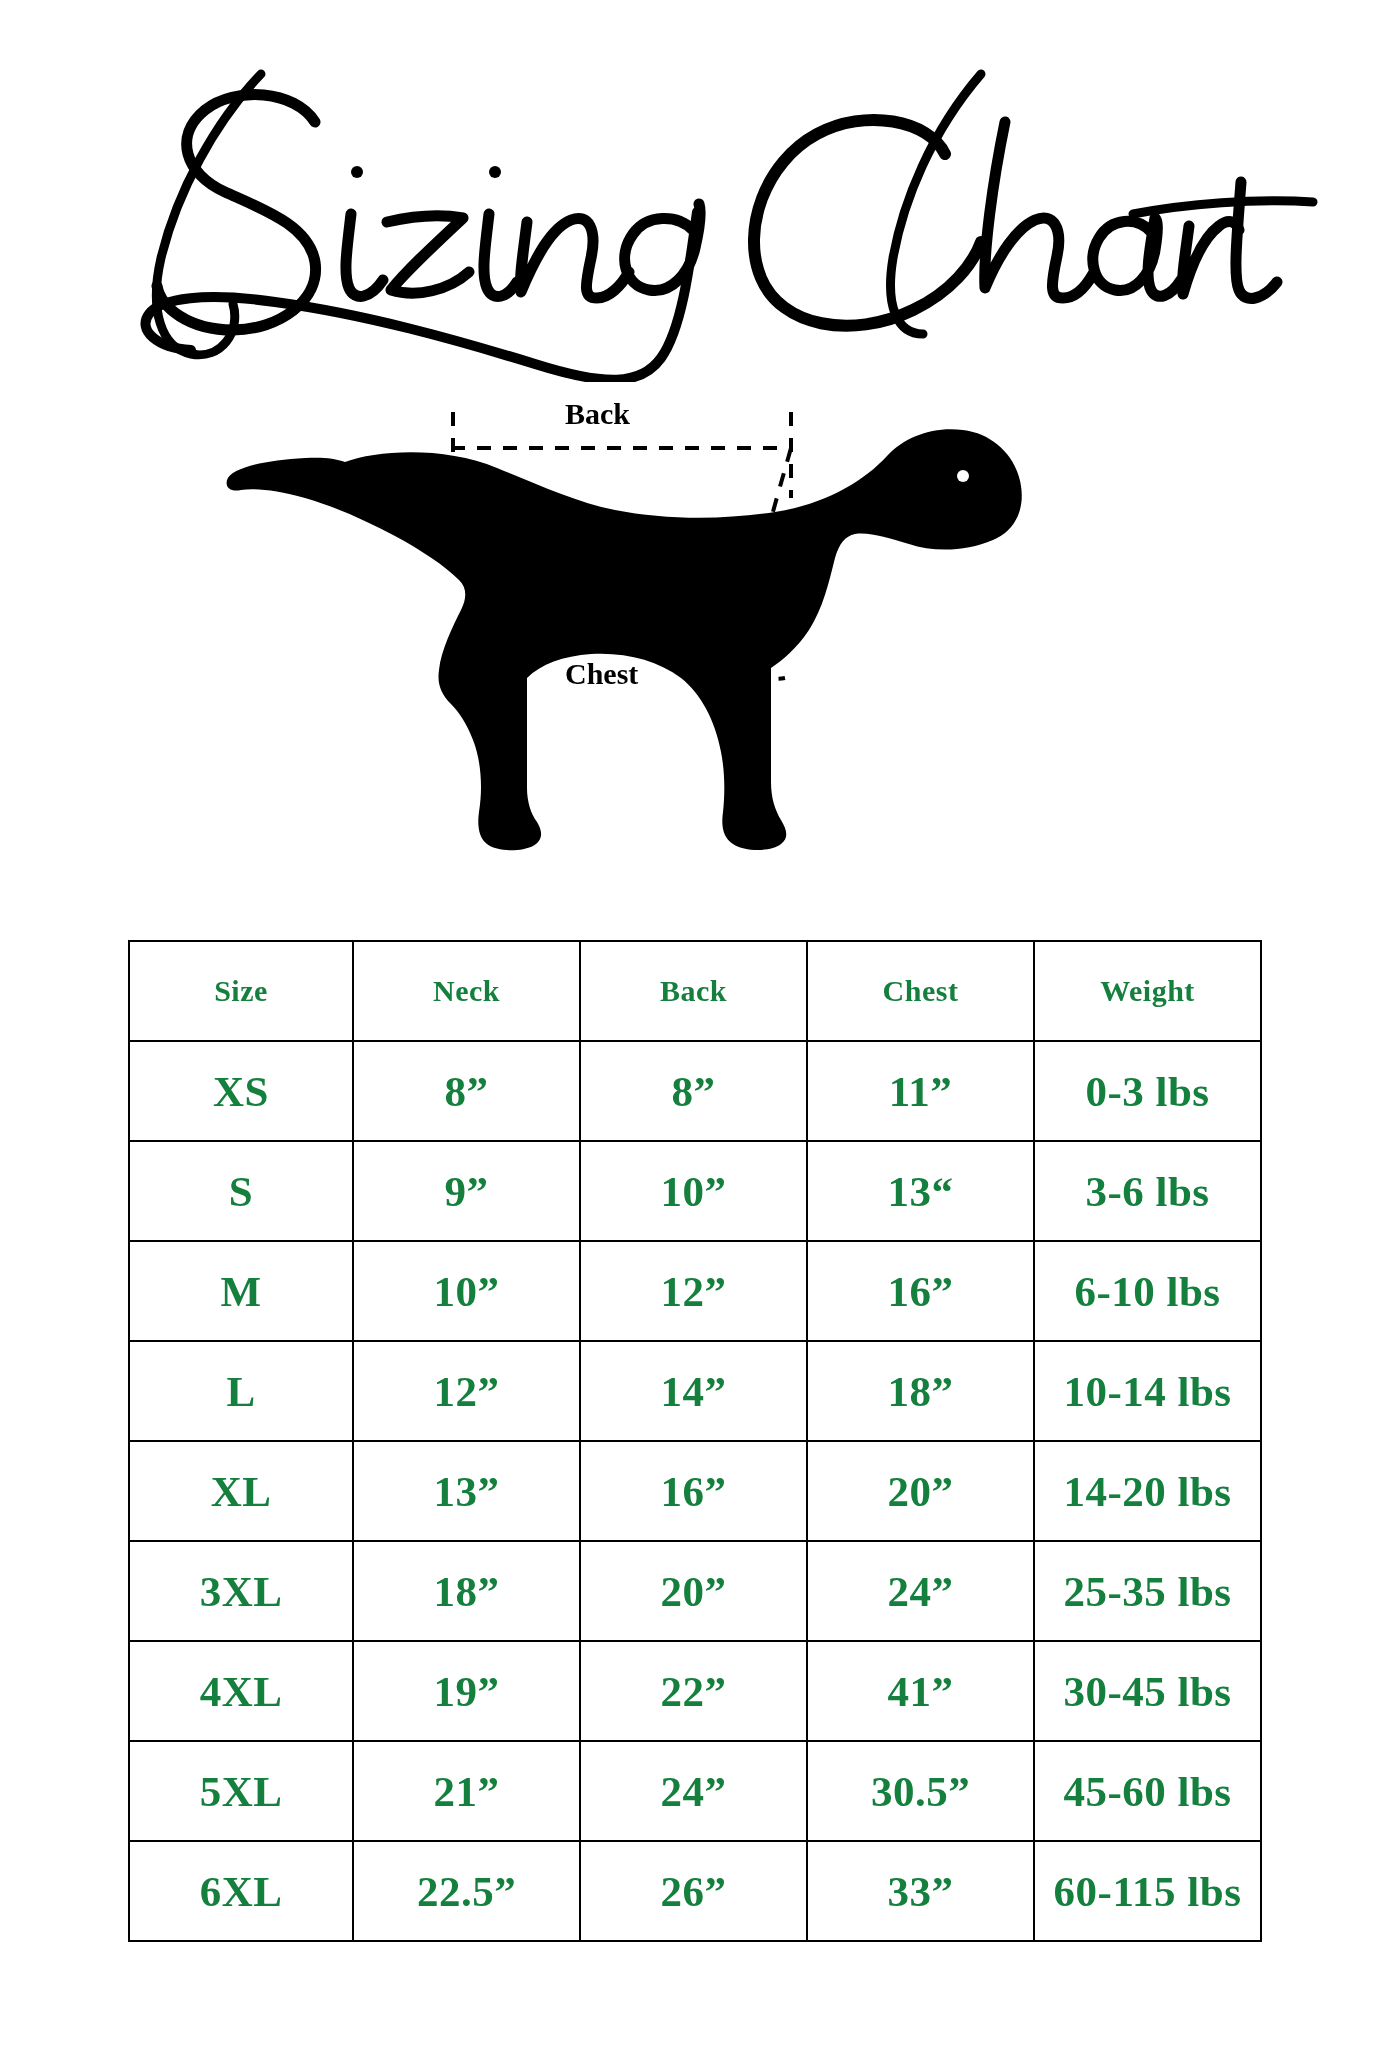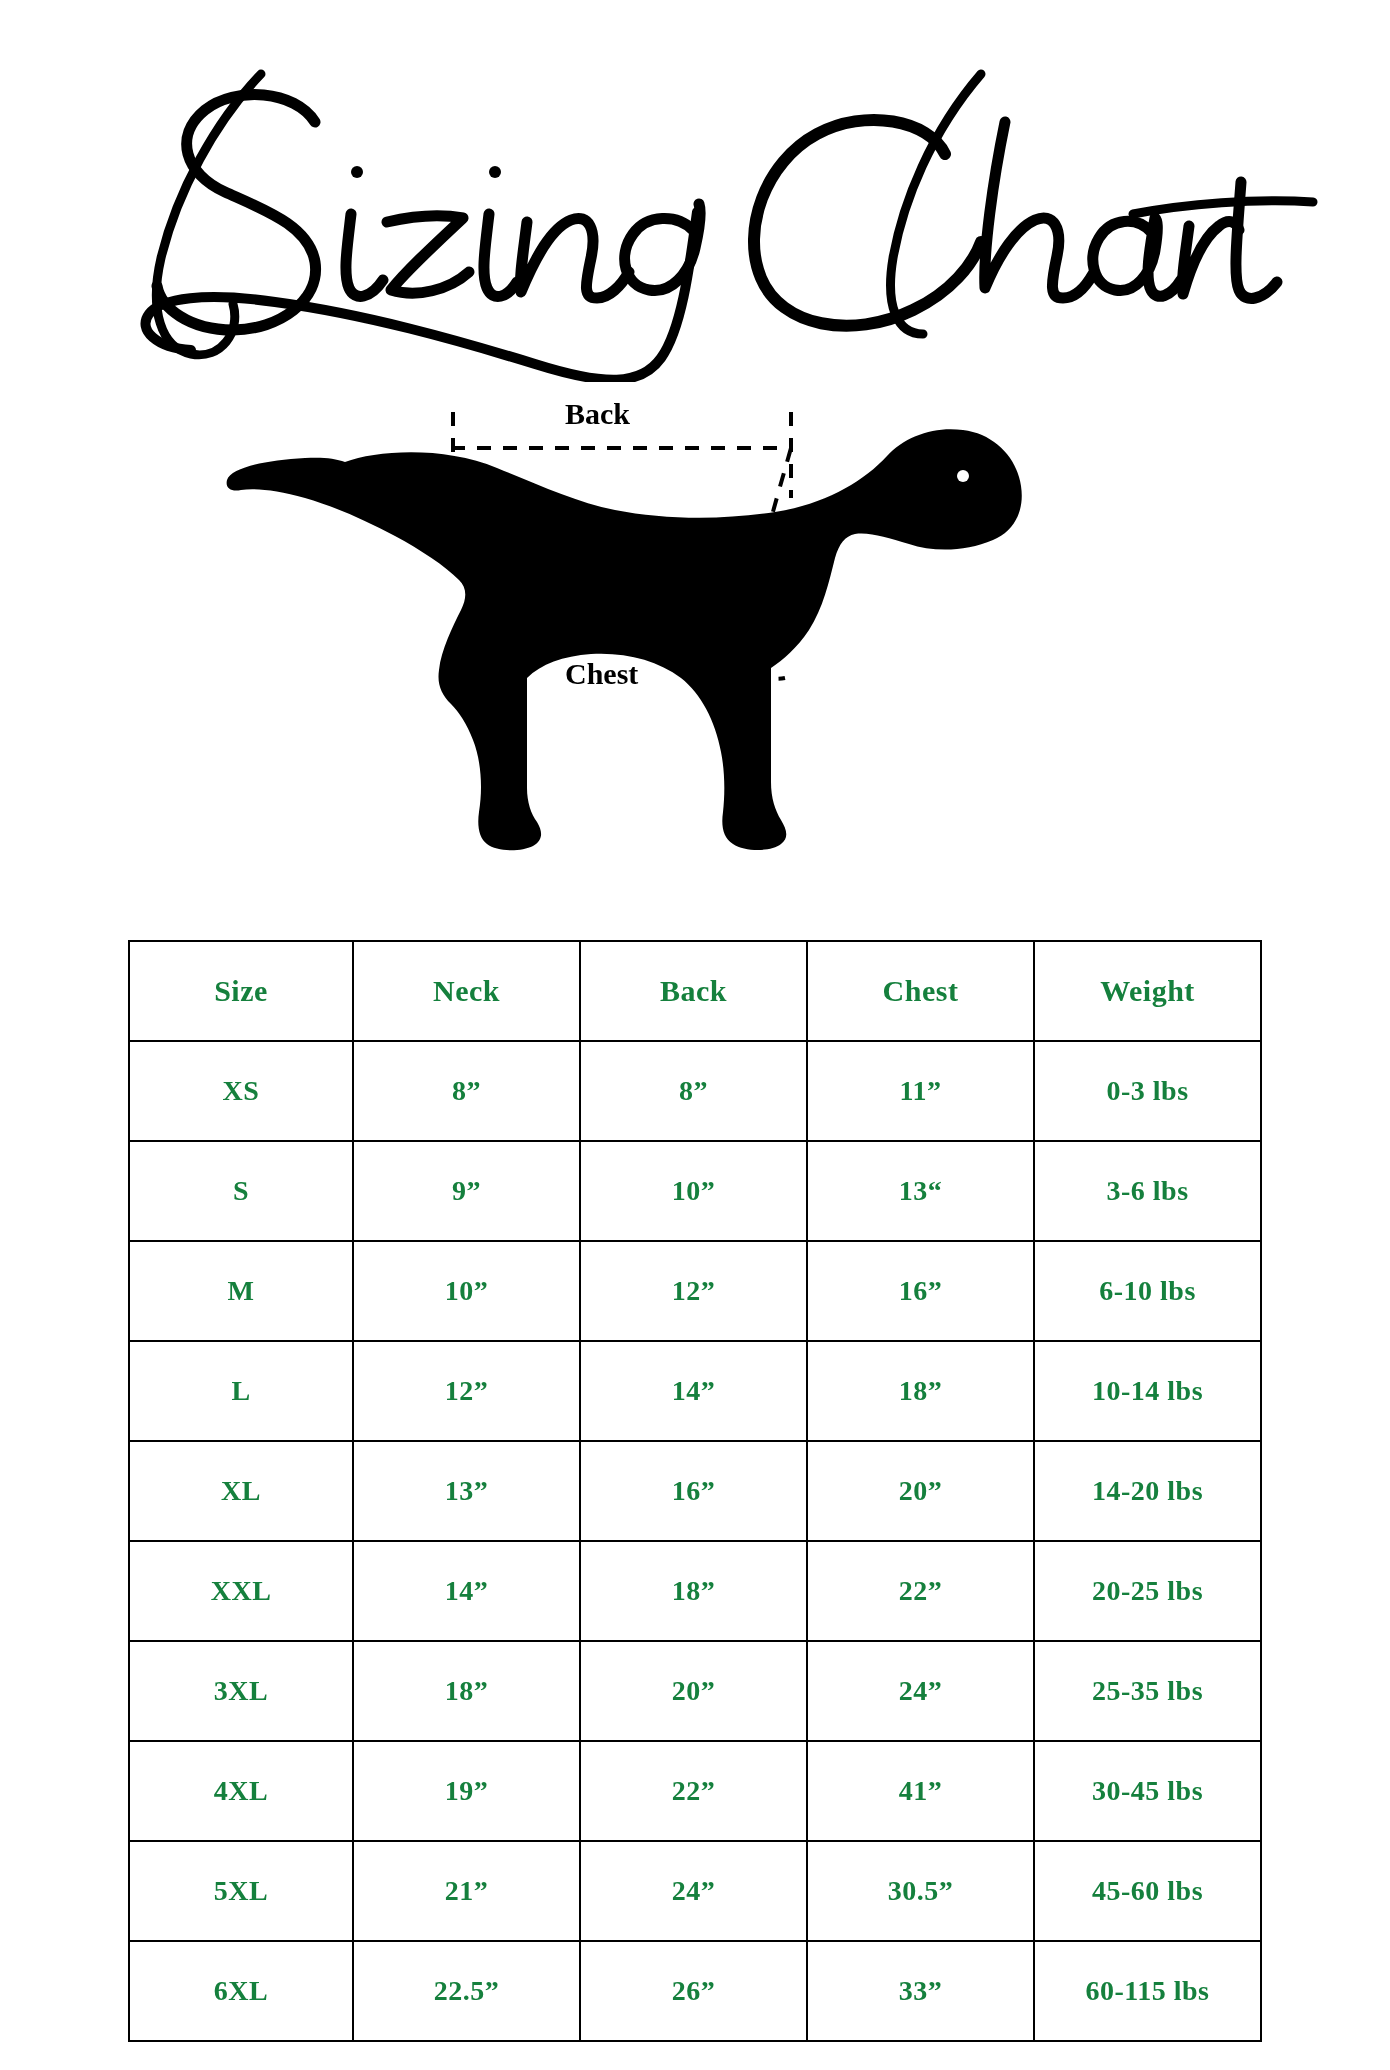--- a/index.html
+++ b/index.html
@@ -78,21 +78,21 @@
     color: #15803d;
     padding: 0;
     height: 98px;
     vertical-align: middle;
   }
   table.sizing th {
     font-size: 30px;
     letter-spacing: 0.5px;
   }
   table.sizing td {
-    font-size: 28px;
+    font-size: 43px;
     letter-spacing: 0.5px;
   }
   table.sizing col.c-size { width: 224px; }
   table.sizing col.c-neck { width: 227px; }
   table.sizing col.c-back { width: 227px; }
   table.sizing col.c-chest { width: 227px; }
   table.sizing col.c-weight { width: 227px; }
   td.size-cell { font-size: 33px; }
   td.weight-cell { font-size: 31px; }
 </style>
@@ -248,27 +248,20 @@
           <td class="weight-cell">10-14 lbs</td>
         </tr>
         <tr>
           <td class="size-cell">XL</td>
           <td>13”</td>
           <td>16”</td>
           <td>20”</td>
           <td class="weight-cell">14-20 lbs</td>
         </tr>
         <tr>
-          <td class="size-cell">XXL</td>
-          <td>14”</td>
-          <td>18”</td>
-          <td>22”</td>
-          <td class="weight-cell">20-25 lbs</td>
-        </tr>
-        <tr>
           <td class="size-cell">3XL</td>
           <td>18”</td>
           <td>20”</td>
           <td>24”</td>
           <td class="weight-cell">25-35 lbs</td>
         </tr>
         <tr>
           <td class="size-cell">4XL</td>
           <td>19”</td>
           <td>22”</td>

